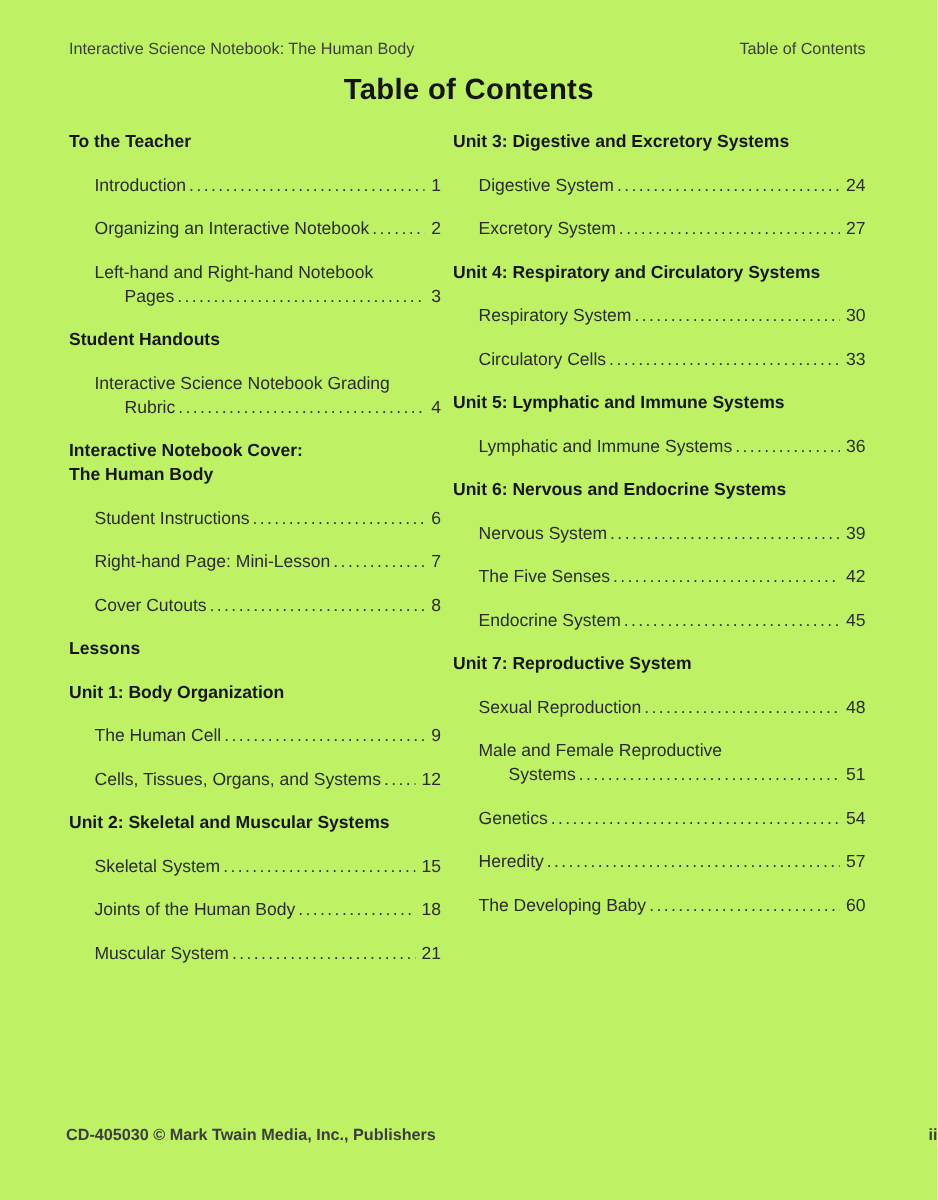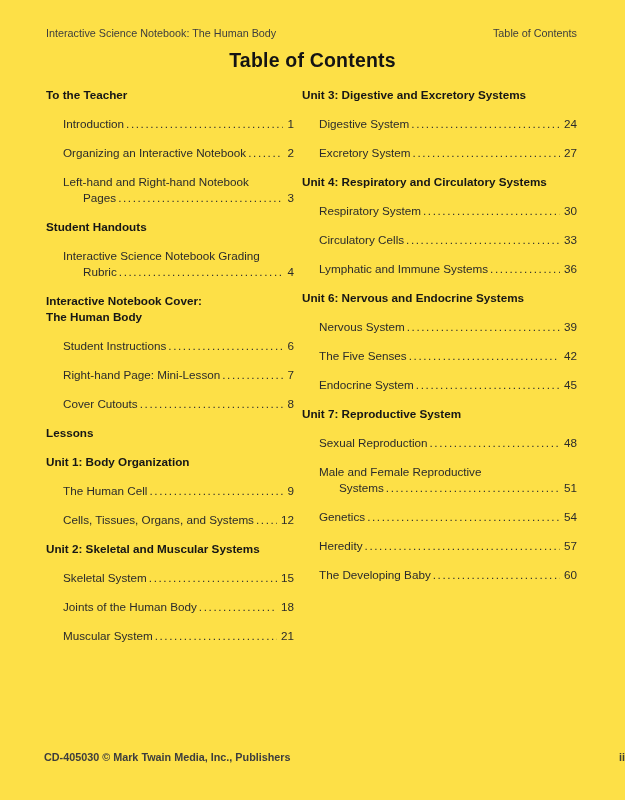--- a/index.html
+++ b/index.html
@@ -4,21 +4,21 @@
 <style>
   html, body {
     margin: 0;
     padding: 0;
     background: #ffffff;
   }
   .page {
     position: relative;
     width: 625px;
     height: 800px;
-    background: #fde047;
+    background: #bef264;
     font-family: "Liberation Sans", "DejaVu Sans", sans-serif;
     color: #2e2e2e;
     overflow: hidden;
   }
   .running-header {
     position: absolute;
     top: 27px;
     left: 46px;
     right: 48px;
     display: flex;
@@ -265,20 +265,23 @@
             <span class="page-num">30</span>
           </div>
         </div>
         <div class="toc-entry">
           <div class="entry-row">
             <span class="entry-label">Circulatory Cells</span>
             <span class="dots"></span>
             <span class="page-num">33</span>
           </div>
         </div>
+        <div class="toc-heading">
+          <div class="heading-line">Unit 5: Lymphatic and Immune Systems</div>
+        </div>
         <div class="toc-entry">
           <div class="entry-row">
             <span class="entry-label">Lymphatic and Immune Systems</span>
             <span class="dots"></span>
             <span class="page-num">36</span>
           </div>
         </div>
         <div class="toc-heading">
           <div class="heading-line">Unit 6: Nervous and Endocrine Systems</div>
         </div>

